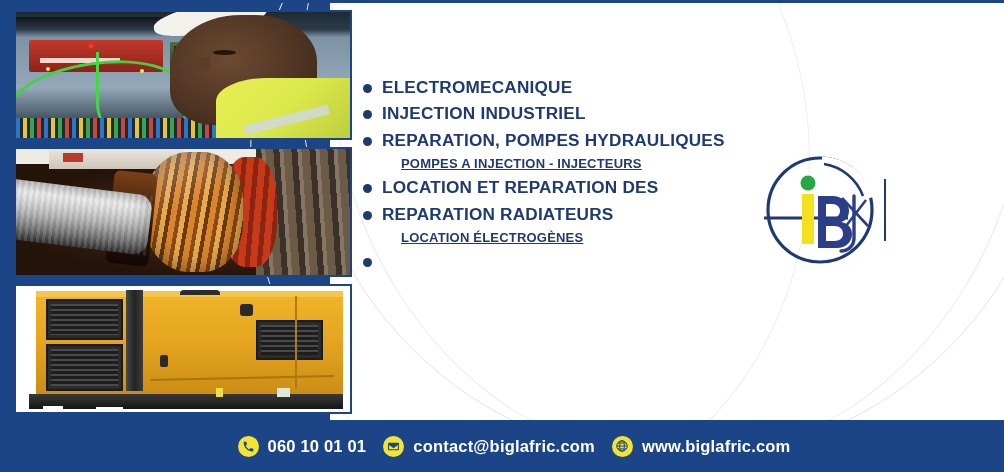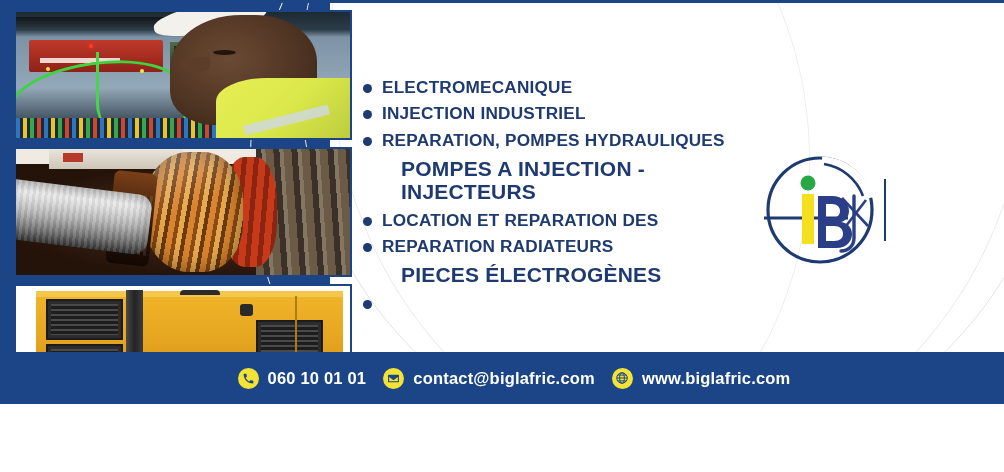--- a/index.html
+++ b/index.html
@@ -5,21 +5,21 @@
   * { box-sizing: border-box; margin: 0; padding: 0; }
   html, body {
     width: 1004px; height: 472px;
     font-family: "Liberation Sans", sans-serif;
     background: #ffffff;
     overflow: hidden;
   }
 
   #banner {
     position: relative;
-    width: 1004px; height: 404px;
+    width: 1004px; height: 472px;
     background: #1c4587;
     overflow: hidden;
   }
 
   
   .white-blob {
     position: absolute;
     left: 330px; top: -250px;
     width: 880px; height: 700px;
     background: #ffffff;
@@ -188,27 +188,28 @@
   }
   .svc-text {
     color: #1e3a70;
     font-size: 17.2px;
     font-weight: bold;
     letter-spacing: .2px;
     line-height: 1.12;
   }
   .svc-cont {
     color: #1e3a70;
-    font-size: 21px;
+    font-size: 13px;
     font-weight: bold;
     letter-spacing: .2px;
     line-height: 1.12;
     padding-left: 38px;
     margin-top: 5px;
     margin-bottom: 7px;
+    text-decoration: underline;
   }
 
   
   .logo-wrap {
     position: absolute;
     left: 762px; top: 152px;
     display: flex; align-items: center;
     z-index: 9;
   }
   .logo-mark { width: 116px; height: 116px; position: relative; }
@@ -345,21 +346,21 @@
 
     <div class="svc-row">
       <span class="bullet"></span>
       <span class="svc-text">LOCATION ET REPARATION DES</span>
     </div>
 
     <div class="svc-row">
       <span class="bullet"></span>
       <span class="svc-text">REPARATION RADIATEURS</span>
     </div>
-    <div class="svc-cont">PIECES ÉLECTROGÈNES</div>
+    <div class="svc-cont">LOCATION ÉLECTROGÈNES</div>
 
     <div class="svc-row">
       <span class="bullet"></span>
     </div>
 
   </div>
 
   <div class="logo-wrap">
     <div class="logo-mark">
       <svg viewBox="0 0 116 116" width="116" height="116">

